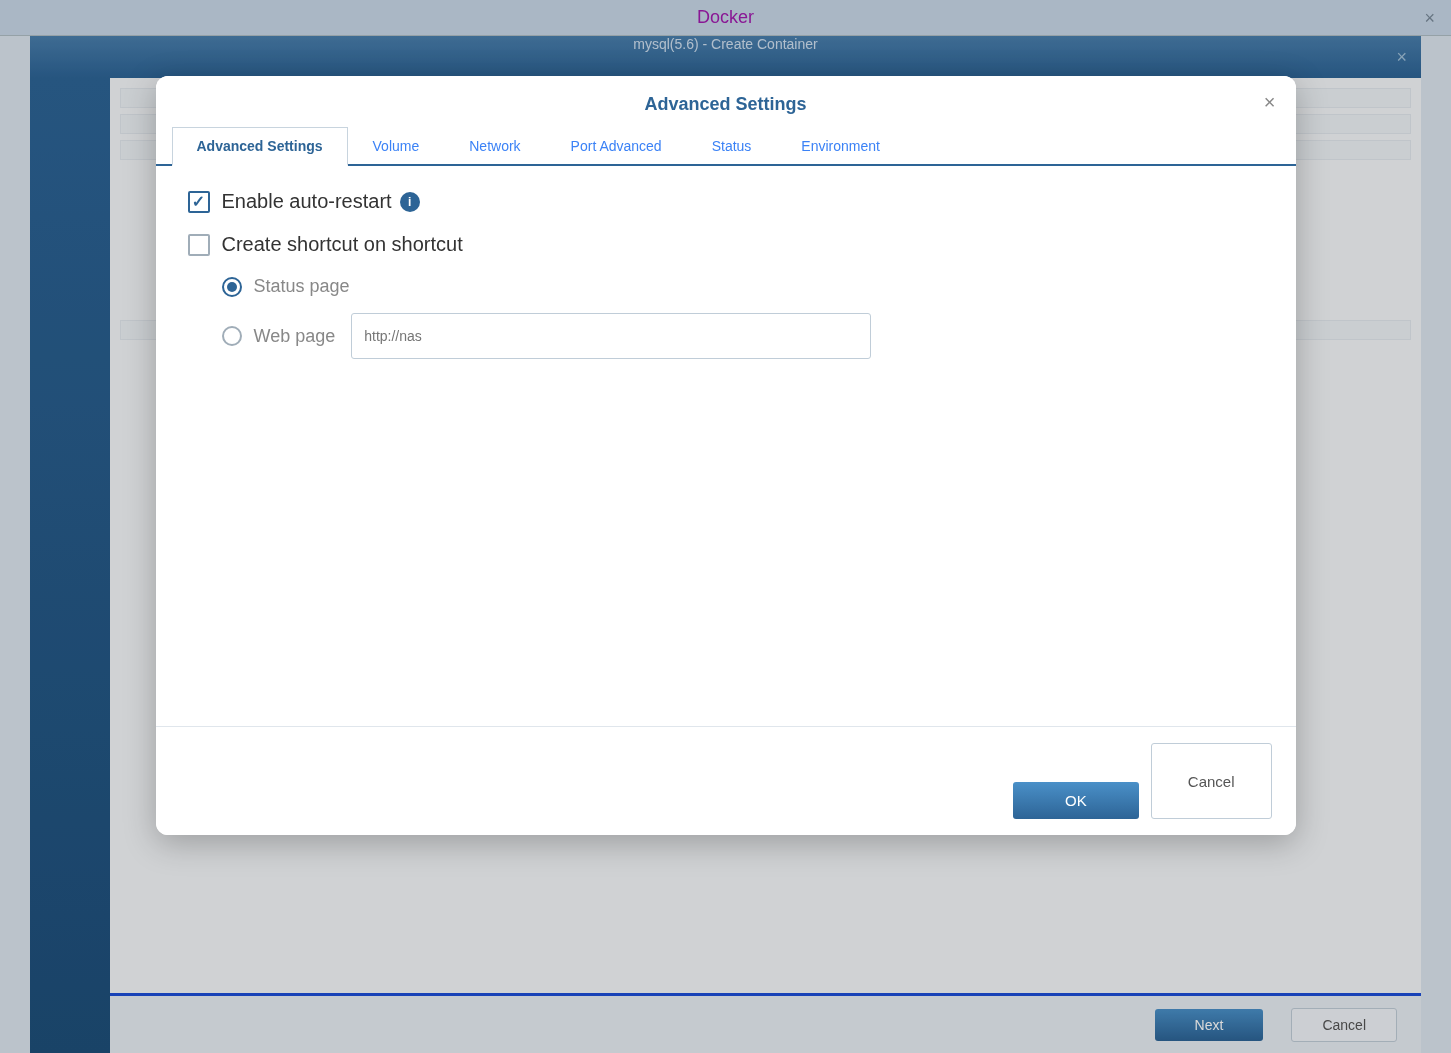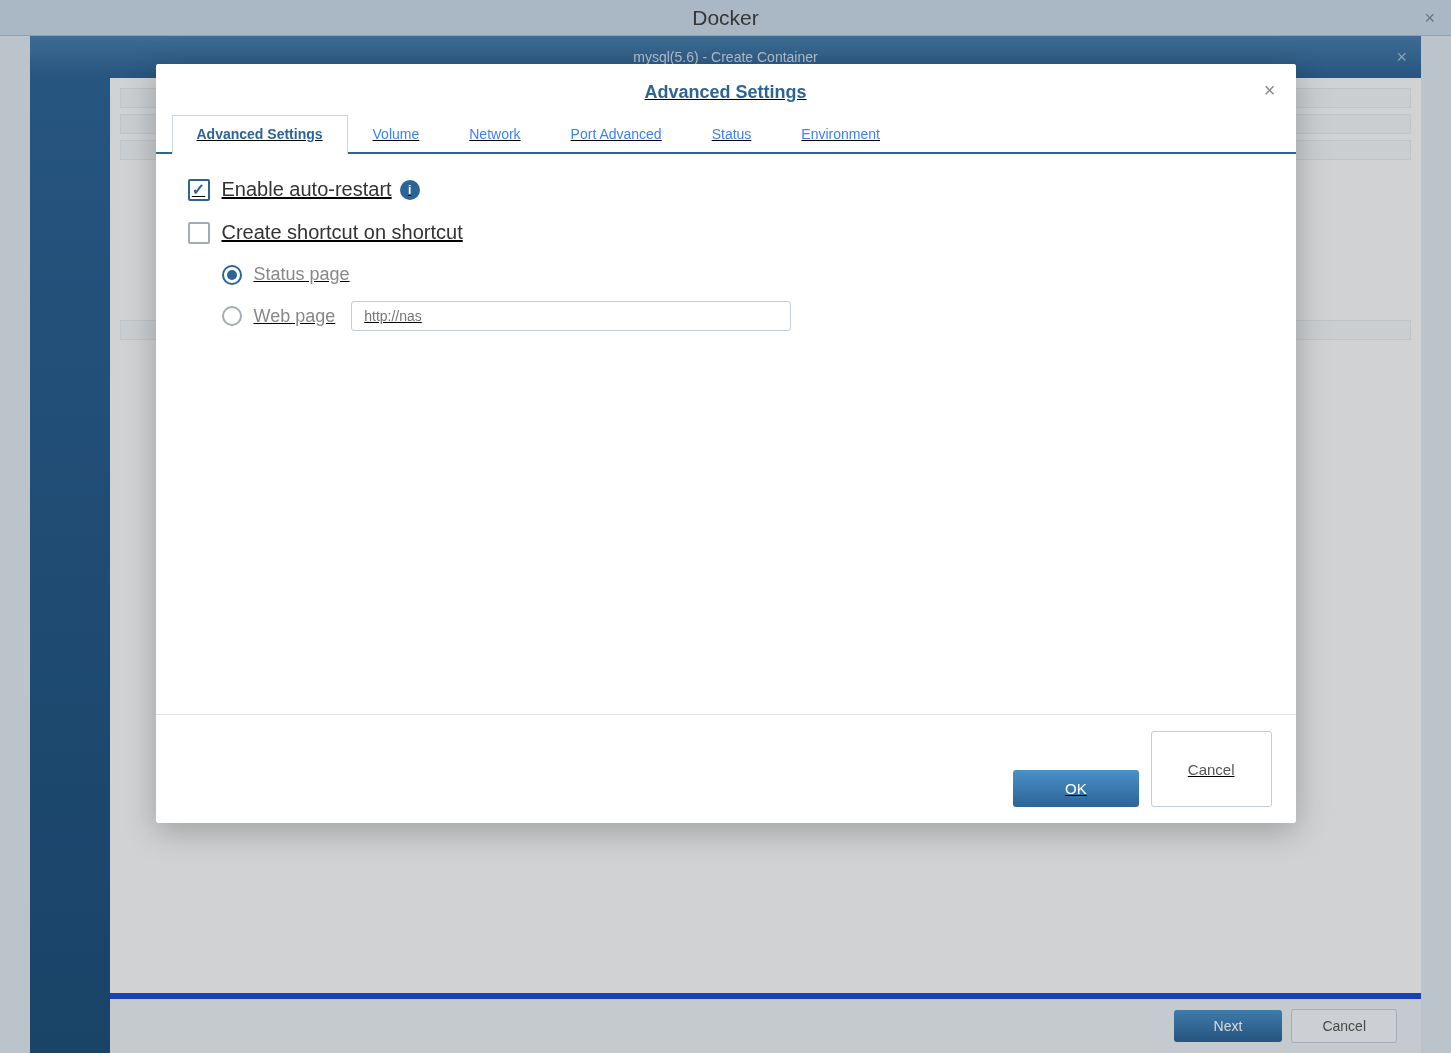--- a/index.html
+++ b/index.html
@@ -22,22 +22,22 @@
     .bg-title-bar {
       background: #c8d8e8;
       height: 36px;
       display: flex;
       align-items: center;
       justify-content: center;
       border-bottom: 1px solid #b0bec5;
       position: relative;
     }
     .bg-title-bar-text {
-      color: #404040;
-      font-size: 21px;
+      color: #a21caf;
+      font-size: 18px;
       font-weight: 500;
       text-align: right;
     }
     .bg-close-btn {
       position: absolute;
       right: 16px;
       top: 50%;
       transform: translateY(-50%);
       color: #7a8a9a;
       font-size: 18px;
@@ -50,21 +50,20 @@
       top: 36px;
       left: 30px;
       right: 30px;
       bottom: 0;
       background: #f0f4f8;
     }
     .inner-title-bar {
       background: linear-gradient(to bottom, #4a7fad, #2d6496);
       height: 42px;
       display: flex;
-      align-items: center;
       justify-content: center;
       position: relative;
     }
     .inner-title-text {
       color: #d0e0f0;
       font-size: 14px;
     }
     .inner-close-btn {
       position: absolute;
       right: 14px;
@@ -102,26 +101,26 @@
     }
 
     
     .bottom-bar {
       position: absolute;
       bottom: 0;
       left: 80px;
       right: 0;
       height: 60px;
       background: #e8eef4;
-      border-top: 6px solid #1d4ed8;
+      border-top: 3px solid #1d4ed8;
       display: flex;
       align-items: center;
       justify-content: flex-end;
       padding-right: 24px;
-      gap: 9px;
+      gap: 28px;
     }
     .btn-next {
       background: linear-gradient(to bottom, #4a90c8, #2d6496);
       color: white;
       border: none;
       padding: 8px 40px;
       border-radius: 3px;
       font-size: 14px;
       cursor: pointer;
     }
@@ -138,29 +137,28 @@
     
     .overlay {
       position: absolute;
       top: 0; left: 0; right: 0; bottom: 0;
       background: rgba(0,0,0,0.15);
     }
 
     
     .modal {
       position: absolute;
-      top: 64px;
+      top: 76px;
       left: 50%;
       transform: translateX(-50%);
       width: 1140px;
       background: white;
-      border-radius: 3px;
+      border-radius: 12px;
       box-shadow: 0 8px 32px rgba(0,0,0,0.25);
       overflow: hidden;
-      text-decoration: underline;
     }
 
     .modal-header {
       background: white;
       padding: 18px 24px 0;
       border-bottom: none;
       display: flex;
       align-items: center;
       justify-content: center;
       position: relative;
@@ -308,24 +306,24 @@
       background: #2d6496;
     }
     .radio-label {
       font-size: 18px;
       color: #888;
     }
     .radio-input {
       margin-left: 16px;
       border: 1px solid #c0cdd8;
       border-radius: 3px;
-      padding: 6px 12px;
+      padding: 14px 12px;
       font-size: 14px;
       color: #aaa;
-      width: 440px;
+      width: 520px;
       outline: none;
       background: white;
     }
 
     
     .modal-footer {
       padding: 16px 24px;
       border-top: 1px solid #e0e6ec;
       display: flex;
       justify-content: flex-end;

